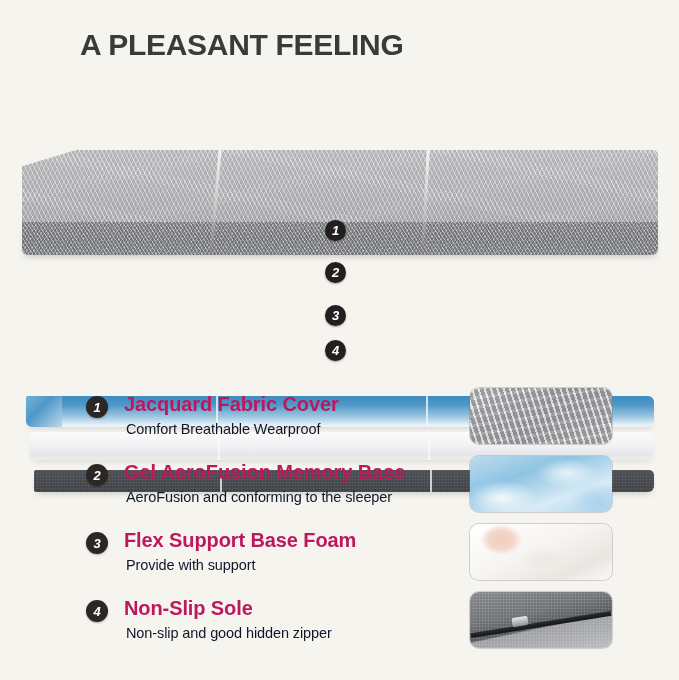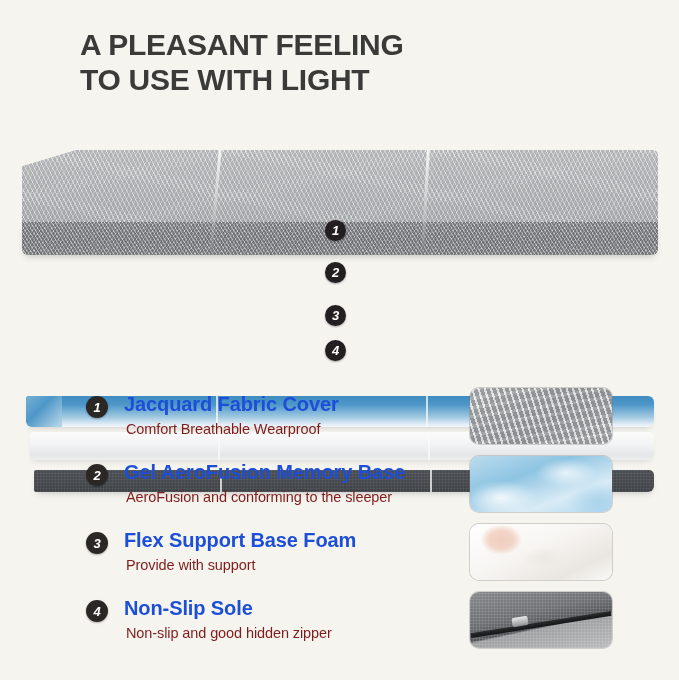--- a/index.html
+++ b/index.html
@@ -102,25 +102,25 @@
   .feature{position:absolute;left:86px;}
   .fbadge{
     position:absolute;left:0;top:0;width:22px;height:22px;border-radius:50%;
     background:#2b2724;color:#ffffff;
     font-size:13px;font-weight:bold;font-style:italic;
     display:flex;align-items:center;justify-content:center;
     box-shadow:0 1px 2px rgba(0,0,0,0.28);
   }
   .ftitle{
     position:absolute;left:38px;top:-3px;white-space:nowrap;
-    font-size:20px;font-weight:bold;color:#1d4ed8;letter-spacing:-0.1px;
+    font-size:20px;font-weight:bold;color:#be185d;letter-spacing:-0.1px;
   }
   .fsub{
     position:absolute;left:40px;top:25px;white-space:nowrap;
-    font-size:14.5px;color:#7f1d1d;letter-spacing:-0.1px;
+    font-size:14.5px;color:#0f172a;letter-spacing:-0.1px;
   }
 
   
   .thumbs{position:absolute;left:470px;top:388px;width:145px;height:275px;}
   .thumb{
     position:absolute;left:0;width:142px;height:56px;
     border-radius:9px;overflow:hidden;
     box-shadow:0 0 0 1px rgba(120,120,118,0.30);
   }
   .t1{
@@ -163,21 +163,20 @@
     border-radius:2px;transform:rotate(-9deg);
   }
 </style>
 </head>
 <body>
 
 <div class="page">
 
   <div class="headline">
     <div>A PLEASANT FEELING</div>
-    <div>TO USE WITH LIGHT</div>
   </div>
 
   <div class="diagram">
 
     <div class="layer slab1-top"></div>
     <div class="layer slab1-face"></div>
     <div class="seam seam-a"></div>
     <div class="seam seam-b"></div>
 
     <div class="layer slab2"></div>

